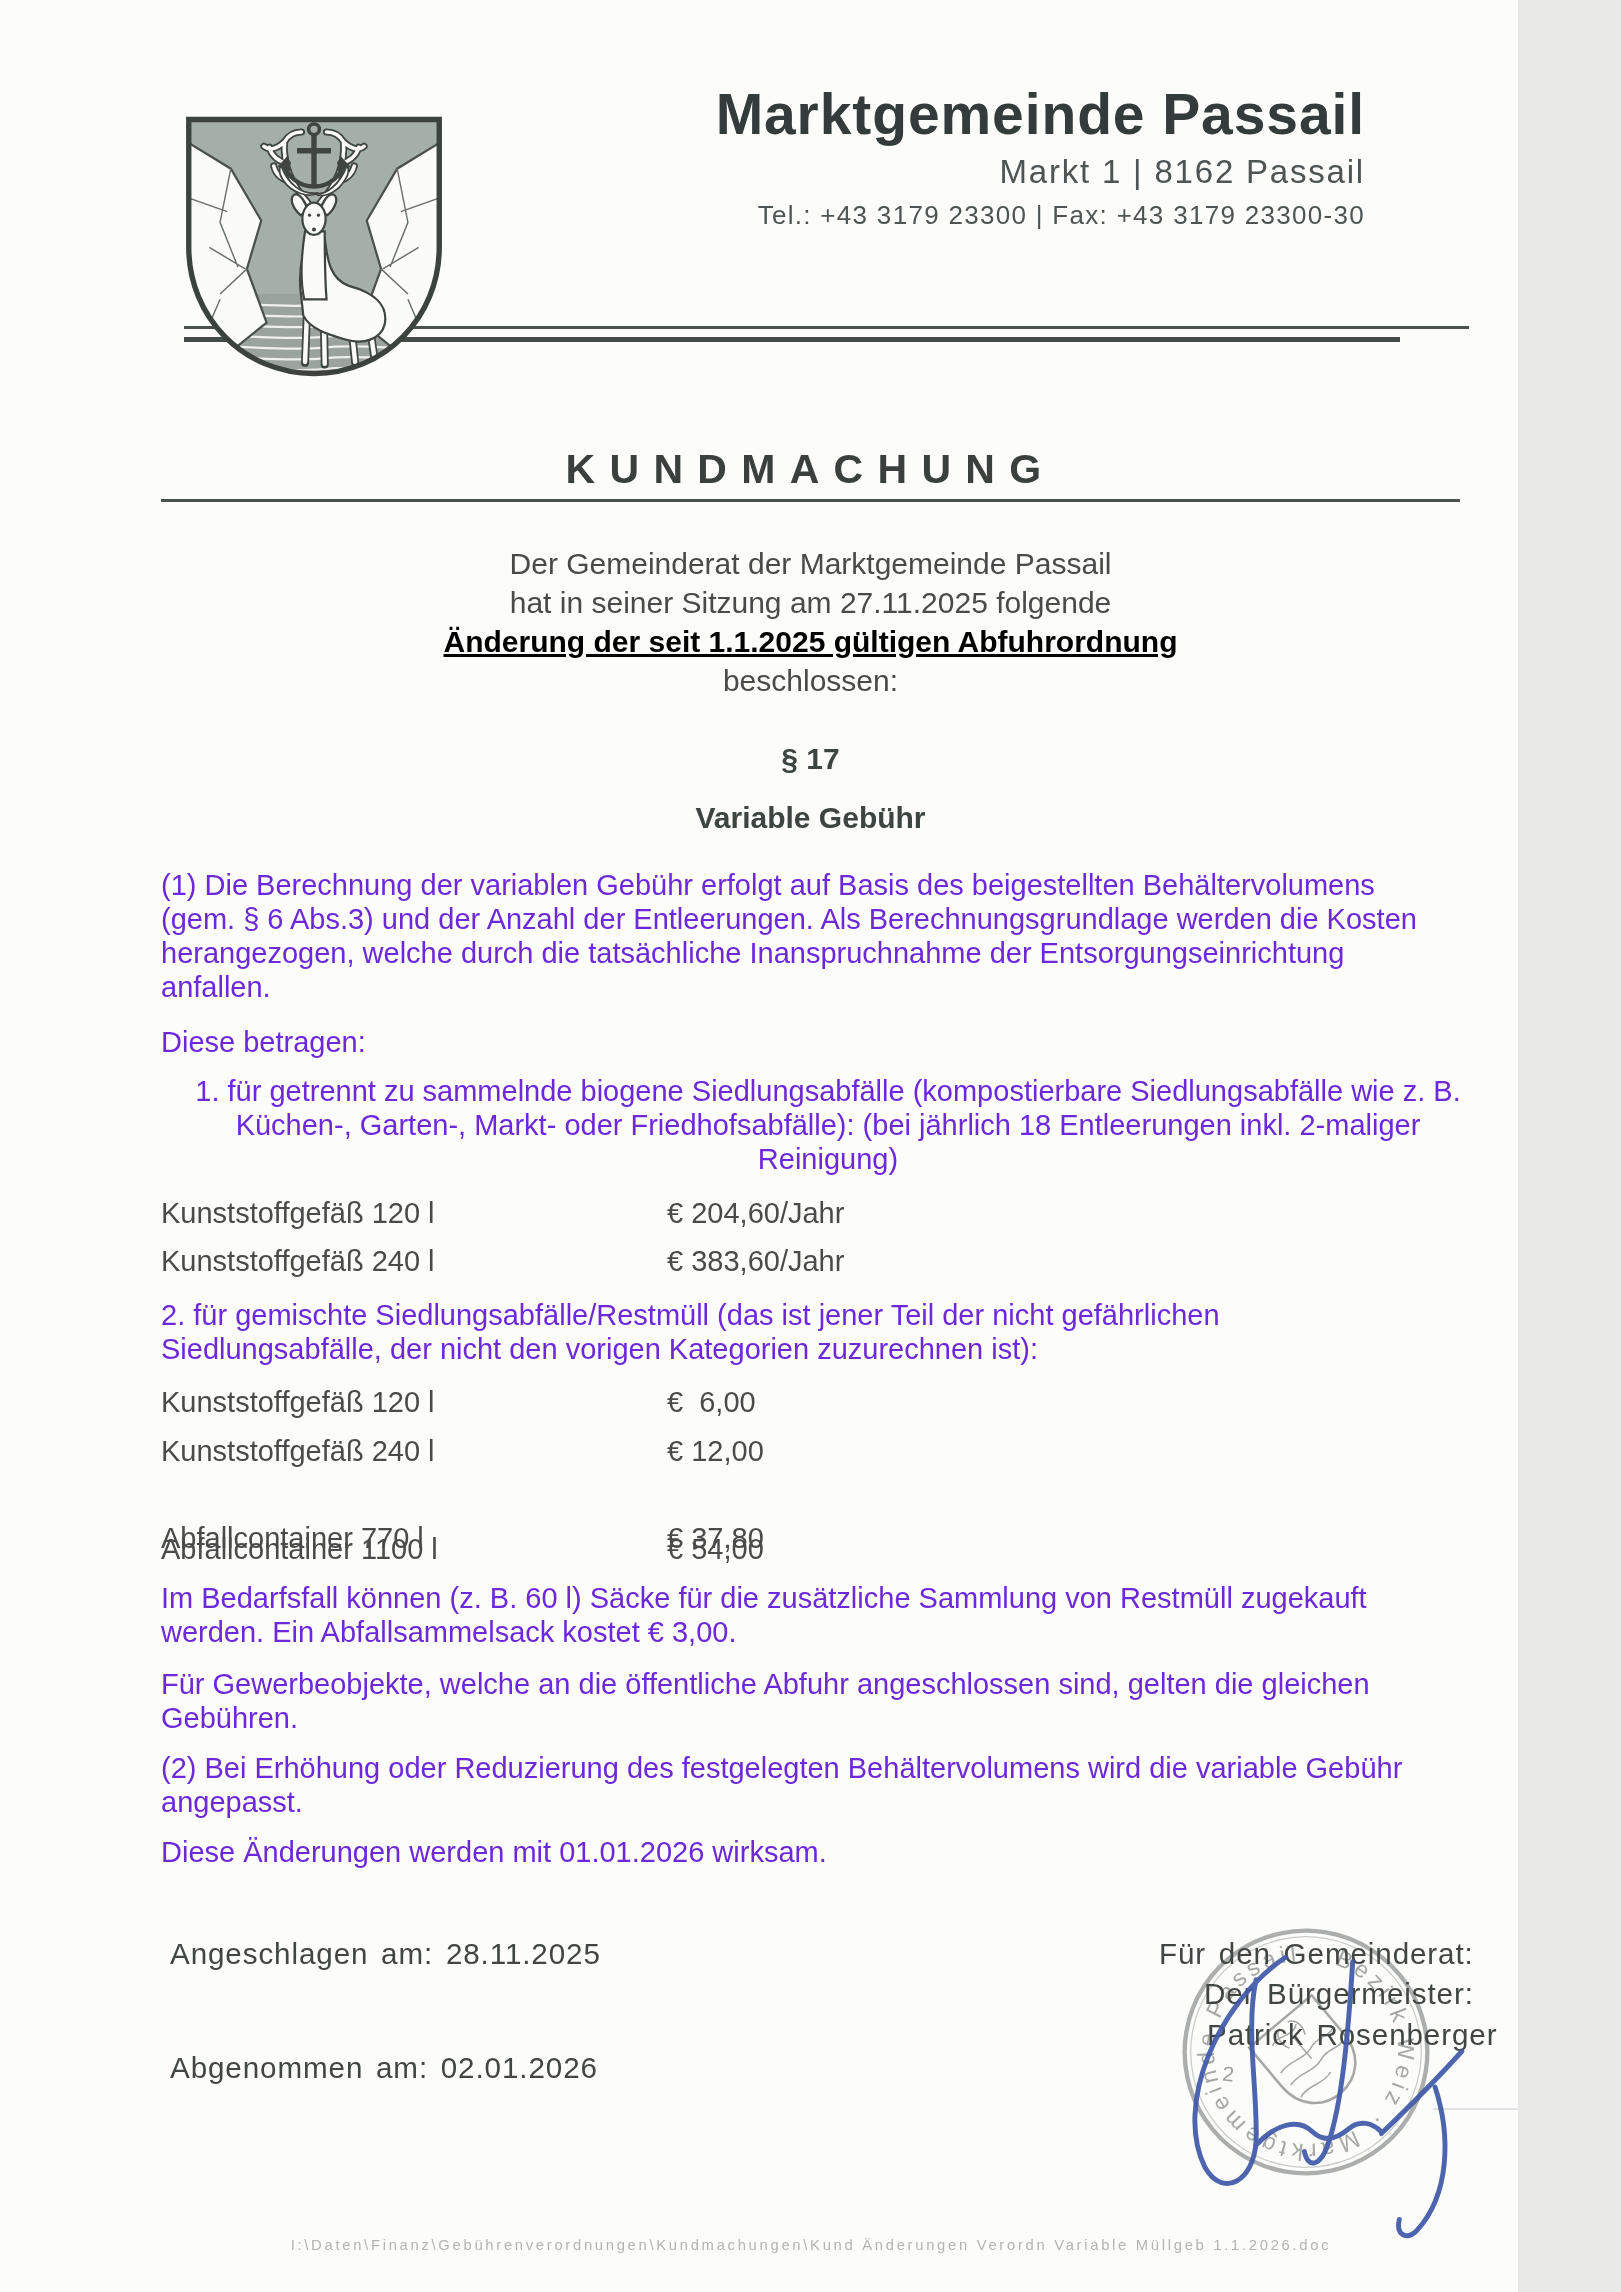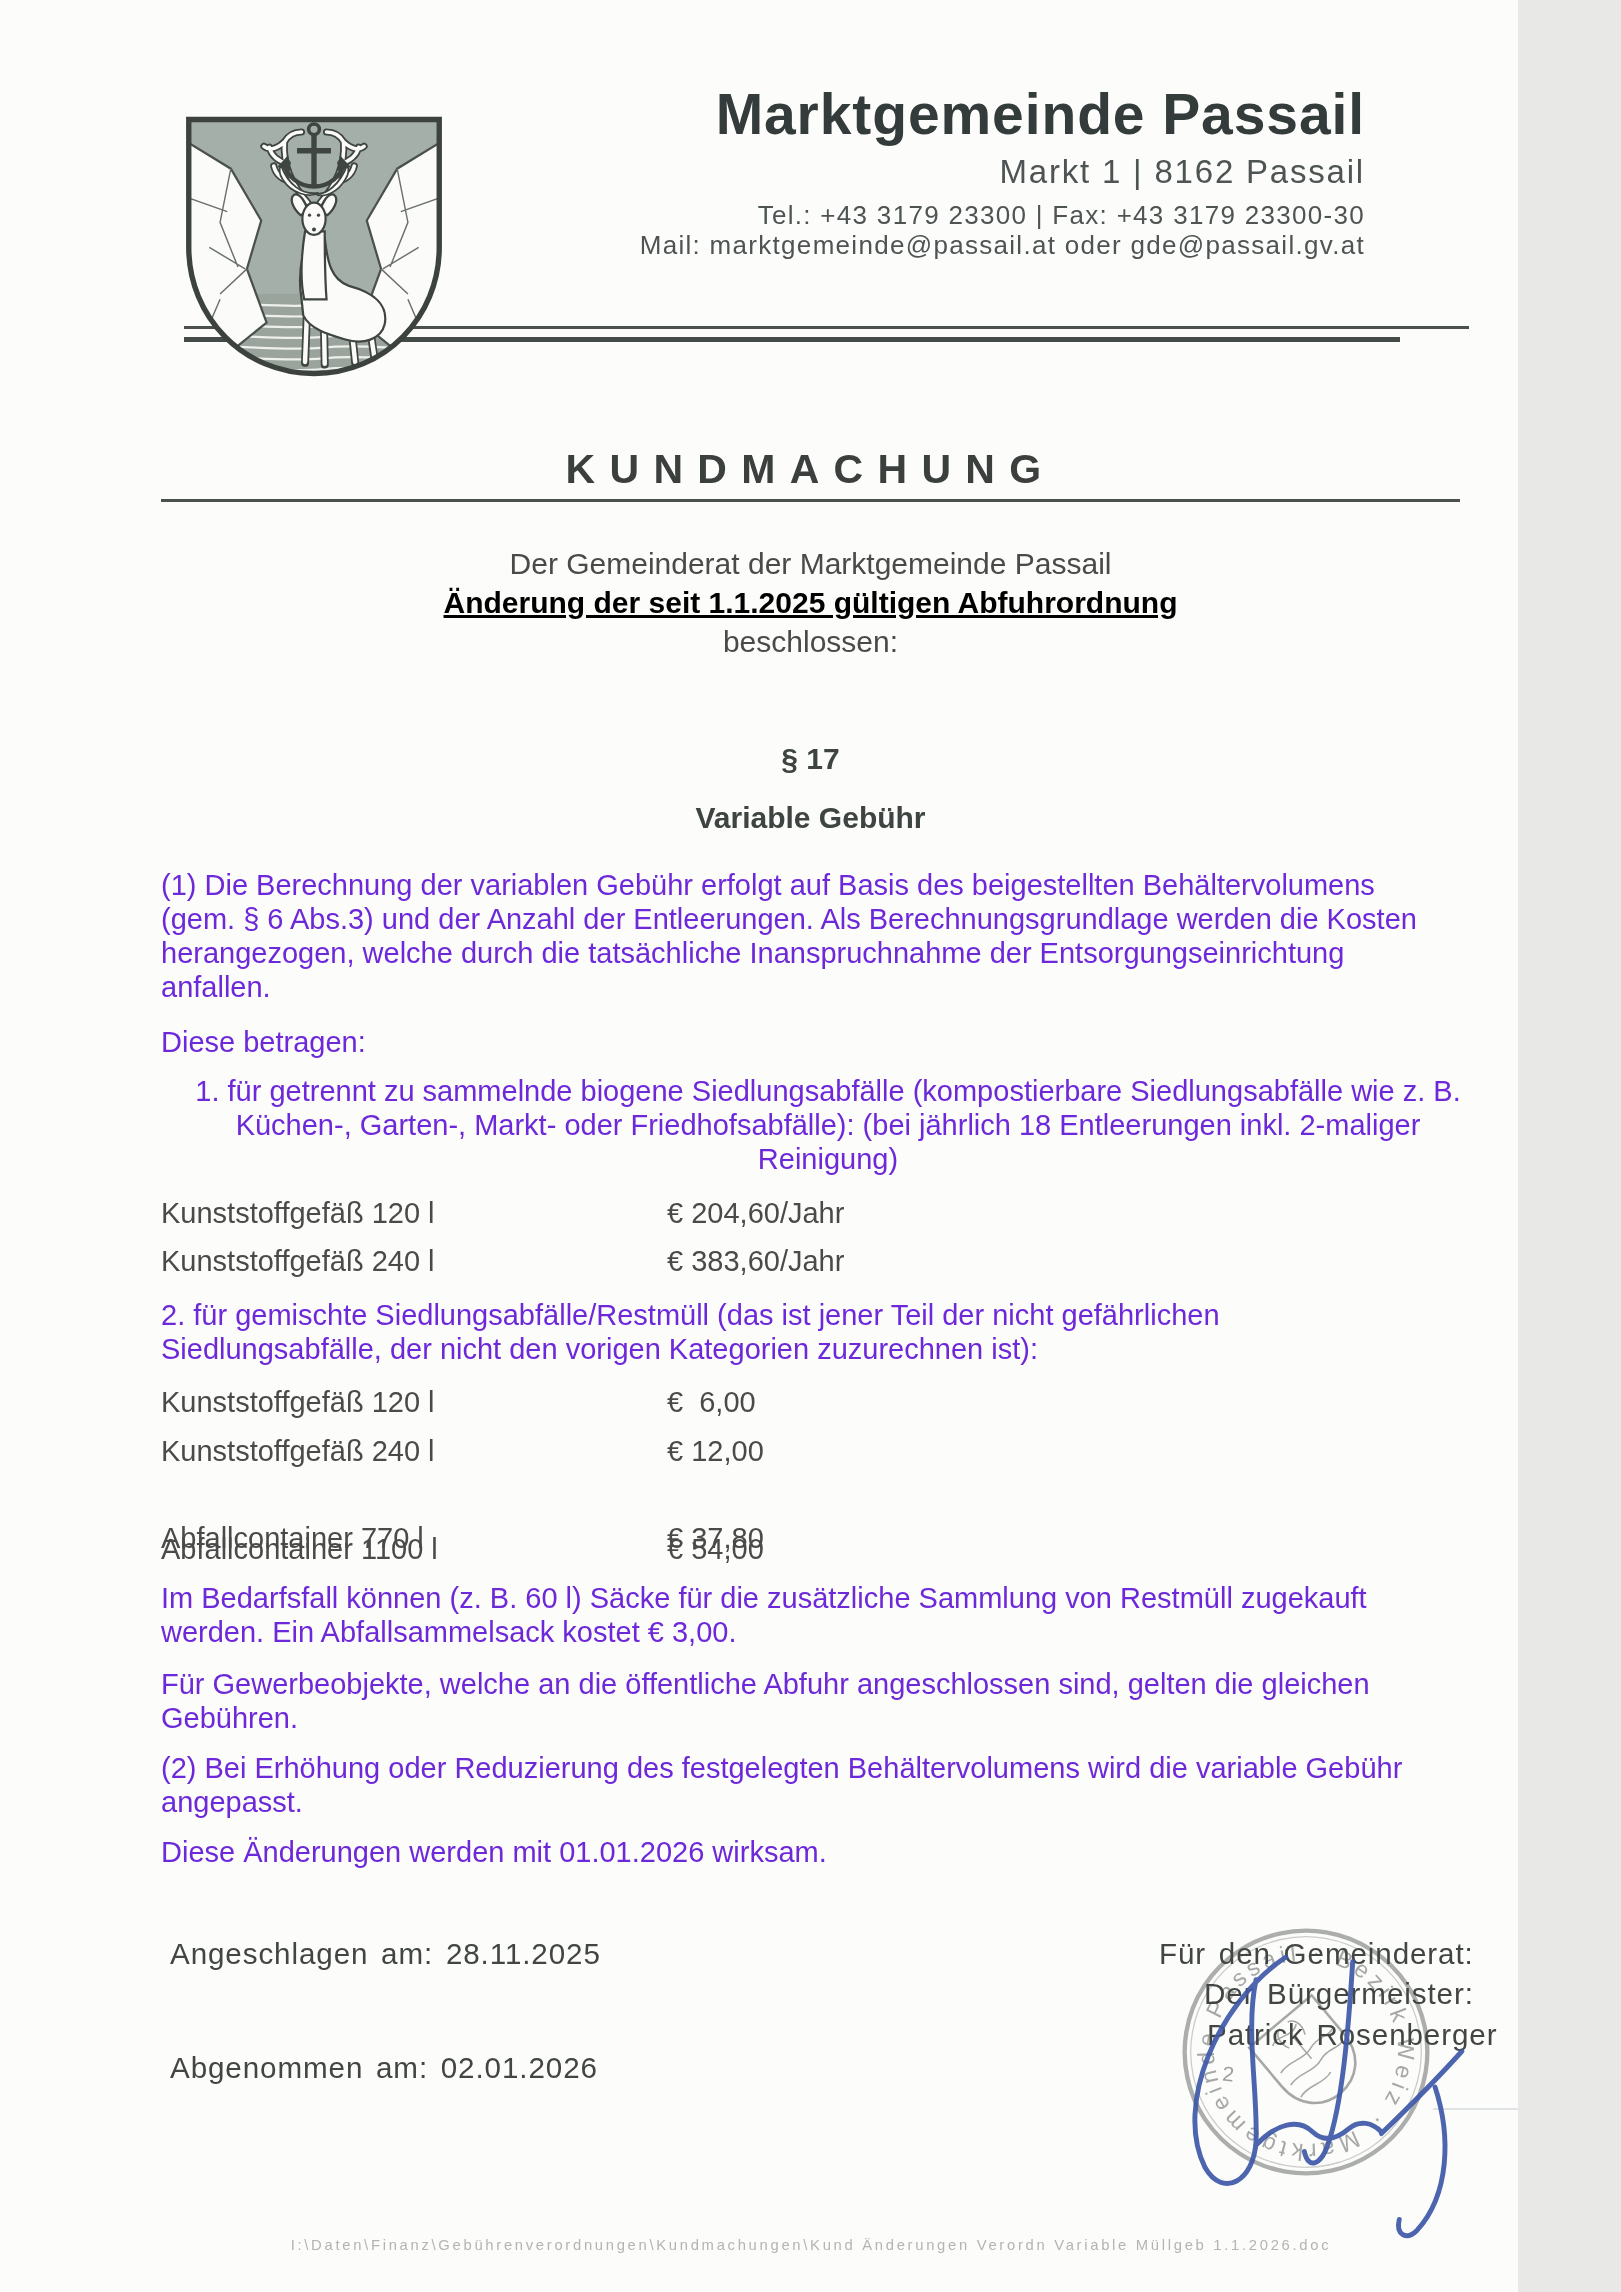--- a/index.html
+++ b/index.html
@@ -148,31 +148,31 @@
       <circle cx="150" cy="112" r="1.8" fill="#3f4541"></circle>
       <circle cx="145" cy="128" r="2.2" fill="#3f4541"></circle>
     </g>
     <path d="M5,5 H285 V148 C285,226 224,289 145,289 C66,289 5,226 5,148 Z" fill="none" stroke="#3c423e" stroke-width="6"></path>
   </svg>
 
   <div class="letterhead">
     <div class="org-title">Marktgemeinde Passail</div>
     <div class="org-address">Markt 1 | 8162 Passail</div>
     <div class="org-phone">Tel.: +43 3179 23300 | Fax: +43 3179 23300-30</div>
-    <div class="org-mail">Mail: marktgemeinde@passail.at oder gde@passail.gv.at</div>
   </div>
   <div class="rule rule-thin"></div>
   <div class="rule rule-thick"></div>
 
   <div class="content">
     <h1 class="doc-title">KUNDMACHUNG</h1>
     <div class="title-rule"></div>
 
     <div class="intro">
       <div>Der Gemeinderat der Marktgemeinde Passail</div>
+      <div>hat in seiner Sitzung am 27.11.2025 folgende</div>
       <div class="b">Änderung der seit 1.1.2025 gültigen Abfuhrordnung</div>
       <div>beschlossen:</div>
     </div>
 
     <div class="sec-num">§ 17</div>
     <div class="sec-title">Variable Gebühr</div>
 
     <p class="body p1">(1) Die Berechnung der variablen Gebühr erfolgt auf Basis des beigestellten Behältervolumens
 (gem. § 6 Abs.3) und der Anzahl der Entleerungen. Als Berechnungsgrundlage werden die Kosten
 herangezogen, welche durch die tatsächliche Inanspruchnahme der Entsorgungseinrichtung

